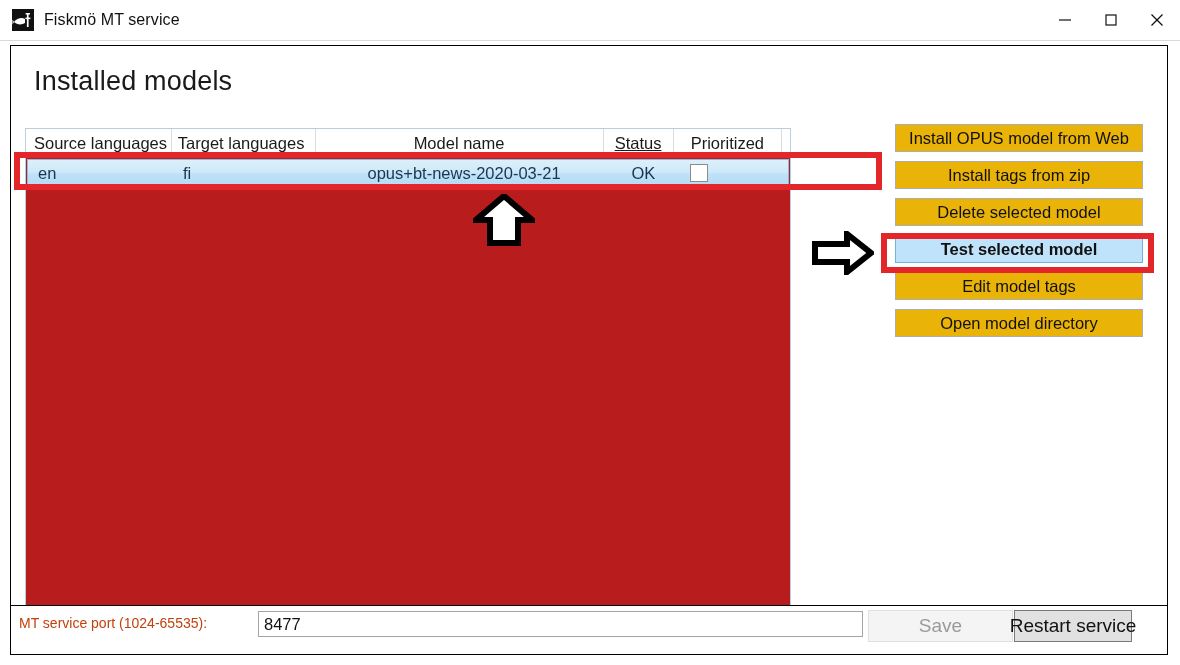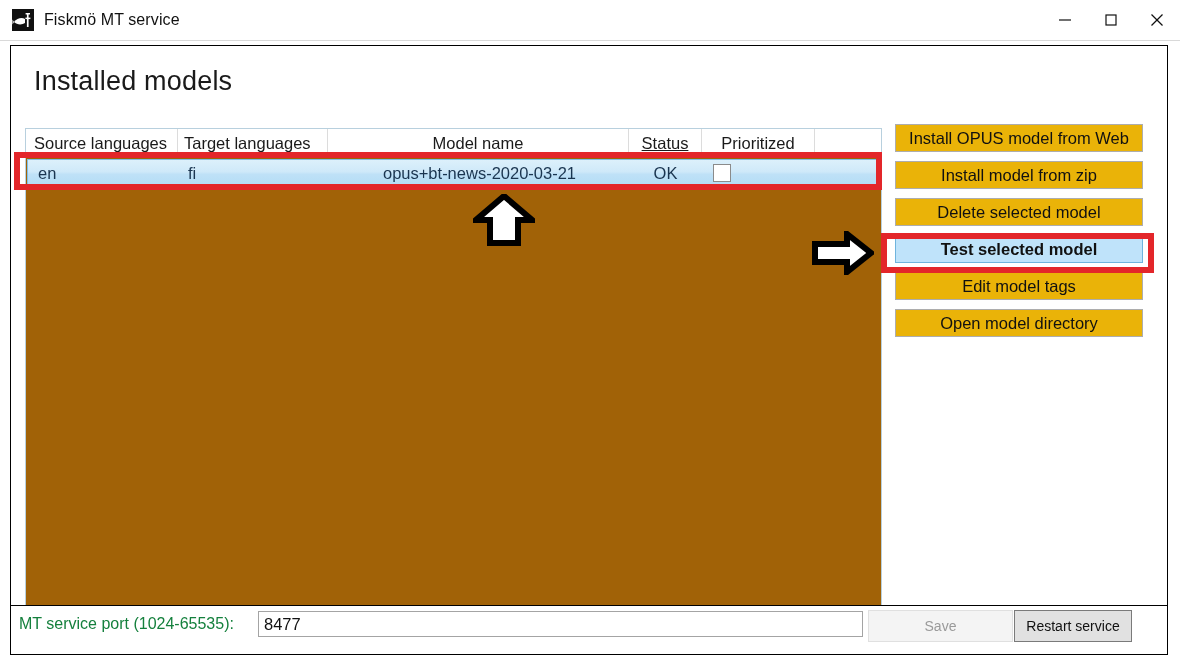--- a/index.html
+++ b/index.html
@@ -77,25 +77,25 @@
     font-size: 27px;
     font-weight: 400;
     color: #1a1a1a;
     letter-spacing: 0.2px;
   }
 
   
   .listview {
     position: absolute;
     left: 14px; top: 82px;
-    width: 857px;
+    width: 766px;
     height: 492px;
     border: 1px solid #b8d0de;
     box-sizing: border-box;
-    background: #a16207;
+    background: #b91c1c;
   }
   .lv-header {
     display: flex;
     height: 28px;
     background: #ffffff;
     border-bottom: 1px solid #e2e2e2;
   }
   .lv-th {
     font-size: 16.5px;
     color: #1a1a1a;
@@ -180,22 +180,22 @@
     left: 10px; top: 605px;
     width: 1158px;
     height: 50px;
     border: 1px solid #000000;
     box-sizing: border-box;
     background: #ffffff;
   }
   .port-label {
     position: absolute;
     left: 8px; top: 9px;
-    font-size: 16px;
-    color: #15803d;
+    font-size: 14px;
+    color: #c2410c;
     white-space: nowrap;
   }
   .port-input {
     position: absolute;
     left: 247px; top: 5px;
     width: 605px;
     height: 26px;
     border: 1px solid #a4a4a4;
     box-sizing: border-box;
     background: #ffffff;
@@ -206,21 +206,21 @@
     font-family: "Liberation Sans", sans-serif;
     outline: none;
   }
   .btn-bottom {
     position: absolute;
     top: 4px;
     height: 32px;
     display: flex;
     align-items: center;
     justify-content: center;
-    font-size: 14px;
+    font-size: 19px;
     box-sizing: border-box;
     white-space: nowrap;
     font-family: "Liberation Sans", sans-serif;
   }
   .btn-save {
     left: 857px;
     width: 145px;
     background: #f4f4f4;
     border: 1px solid #e0e0e0;
     color: #9a9a9a;
@@ -312,21 +312,21 @@
       <div class="lv-td c3">OK</div>
       <div class="lv-td c4">
         <span class="checkbox"></span>
       </div>
       <div class="lv-td c5"></div>
     </div>
   </div>
 
   <div class="side-buttons">
     <div class="btn">Install OPUS model from Web</div>
-    <div class="btn">Install model from zip</div>
+    <div class="btn">Install tags from zip</div>
     <div class="btn">Delete selected model</div>
     <div class="btn highlight">Test selected model</div>
     <div class="btn">Edit model tags</div>
     <div class="btn">Open model directory</div>
   </div>
 </div>
 
 <div class="bottombar">
   <span class="port-label">MT service port (1024-65535):</span>
   <input class="port-input" type="text" value="8477" style="">

